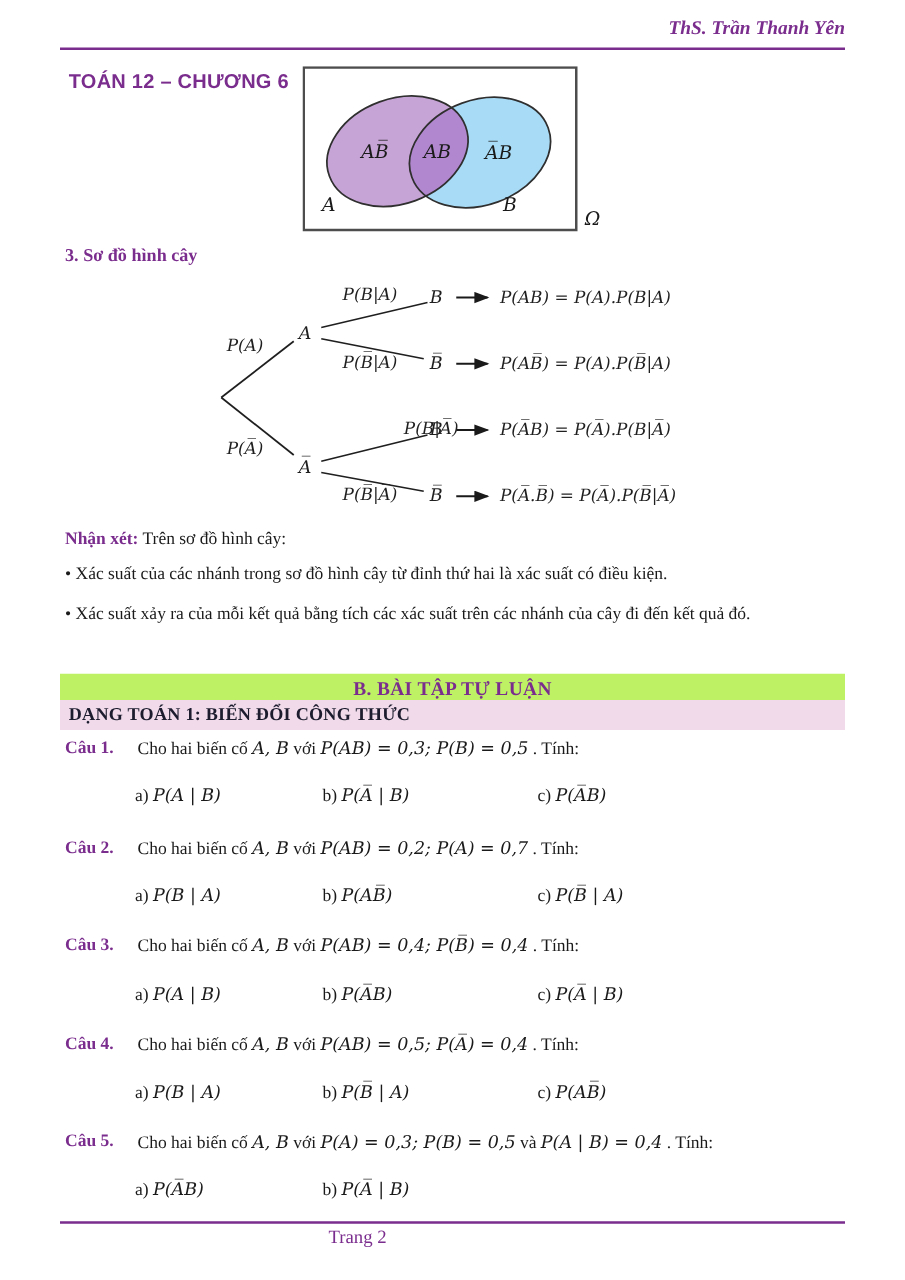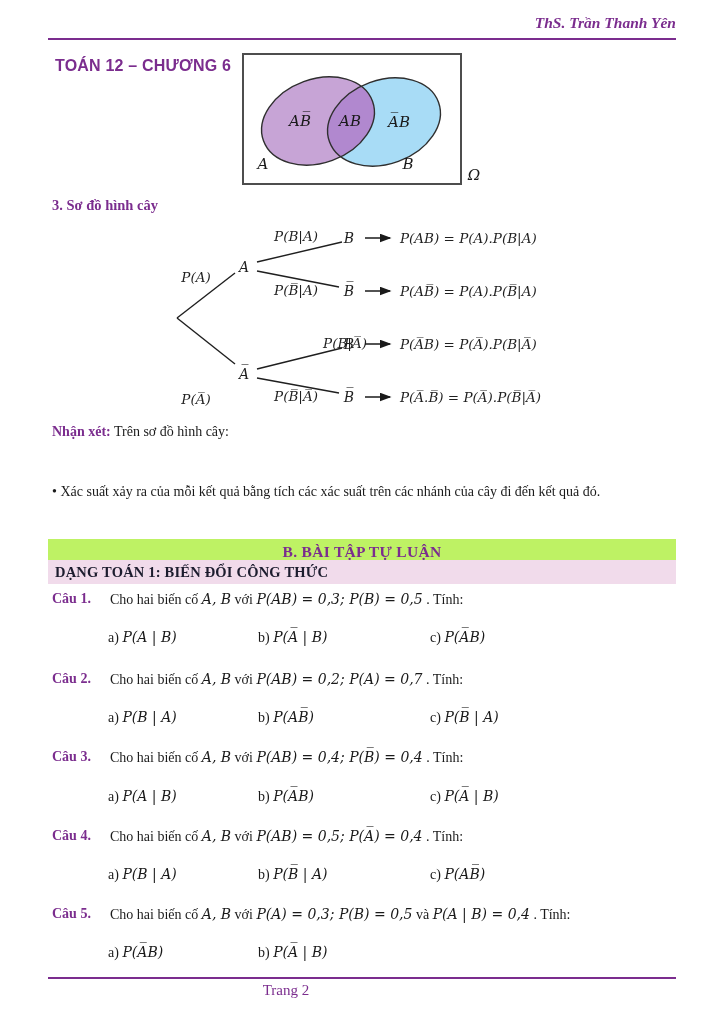--- a/index.html
+++ b/index.html
@@ -90,21 +90,21 @@
         <line x1="97" y1="156" x2="179" y2="171"></line>
       </g>
       <g stroke="#1a1a1a" stroke-width="1.5">
         <line x1="205" y1="16" x2="230" y2="16" marker-end="url(#arr)"></line>
         <line x1="205" y1="69" x2="230" y2="69" marker-end="url(#arr)"></line>
         <line x1="205" y1="122" x2="230" y2="122" marker-end="url(#arr)"></line>
         <line x1="205" y1="175" x2="230" y2="175" marker-end="url(#arr)"></line>
       </g>
     </svg>
     <div class="abs ctr lbl math" style="left:36px;top:55px;text-align:right;">P(A)</div>
-    <div class="abs ctr lbl math" style="left:36px;top:137px;margin-top:40px;">P(A̅)</div>
+    <div class="abs ctr lbl math" style="left:36px;top:137px;">P(A̅)</div>
     <div class="abs ctr node math" style="left:84px;top:45px;">A</div>
     <div class="abs ctr node math" style="left:84px;top:152px;">A̅</div>
 
     <div class="abs ctr lbl math" style="left:136px;top:14px;">P(B|A)</div>
     <div class="abs ctr lbl math" style="left:136px;top:68px;">P(B̅|A)</div>
     <div class="abs ctr lbl math" style="left:148px;top:121px;margin-left:37px;">P(B|A̅)</div>
     <div class="abs ctr lbl math" style="left:136px;top:174px;">P(B̅|A̅)</div>
 
     <div class="abs ctr node math" style="left:189px;top:16px;">B</div>
     <div class="abs ctr node math" style="left:189px;top:69px;">B̅</div>
@@ -113,20 +113,21 @@
 
     <div class="abs vctr formula math" style="left:240px;top:16px;">P(AB) = P(A).P(B|A)</div>
     <div class="abs vctr formula math" style="left:240px;top:69px;">P(AB̅) = P(A).P(B̅|A)</div>
     <div class="abs vctr formula math" style="left:240px;top:122px;">P(A̅B) = P(A̅).P(B|A̅)</div>
     <div class="abs vctr formula math" style="left:240px;top:175px;">P(A̅.B̅) = P(A̅).P(B̅|A̅)</div>
   </div>
 
   <div class="abs remark">
     <b class="purple">Nhận xét:</b><span> Trên sơ đồ hình cây:</span>
   </div>
+  <div class="abs bullet" style="top:452px;">• Xác suất của các nhánh trong sơ đồ hình cây từ đỉnh thứ hai là xác suất có điều kiện.</div>
   <div class="abs bullet" style="top:484px;">• Xác suất xảy ra của mỗi kết quả bằng tích các xác suất trên các nhánh của cây đi đến kết quả đó.</div>
 
   <div class="abs banner-b">B. BÀI TẬP TỰ LUẬN</div>
   <div class="abs banner-dang">DẠNG TOÁN 1: BIẾN ĐỔI CÔNG THỨC</div>
 
   <div class="abs q-label" style="top:591px;">Câu 1.</div>
   <div class="abs q-intro" style="top:591px;"><span>Cho hai biến cố </span><span class="mi">A, B</span><span> với </span><span class="mi">P(AB) = 0,3; P(B) = 0,5</span><span> . Tính:</span></div>
   <div class="abs part pa" style="top:629px;"><span>a) </span><span class="mi">P(A | B)</span></div>
   <div class="abs part pb" style="top:629px;"><span>b) </span><span class="mi">P(A̅ | B)</span></div>
   <div class="abs part pc" style="top:629px;"><span>c) </span><span class="mi">P(A̅B)</span></div>

